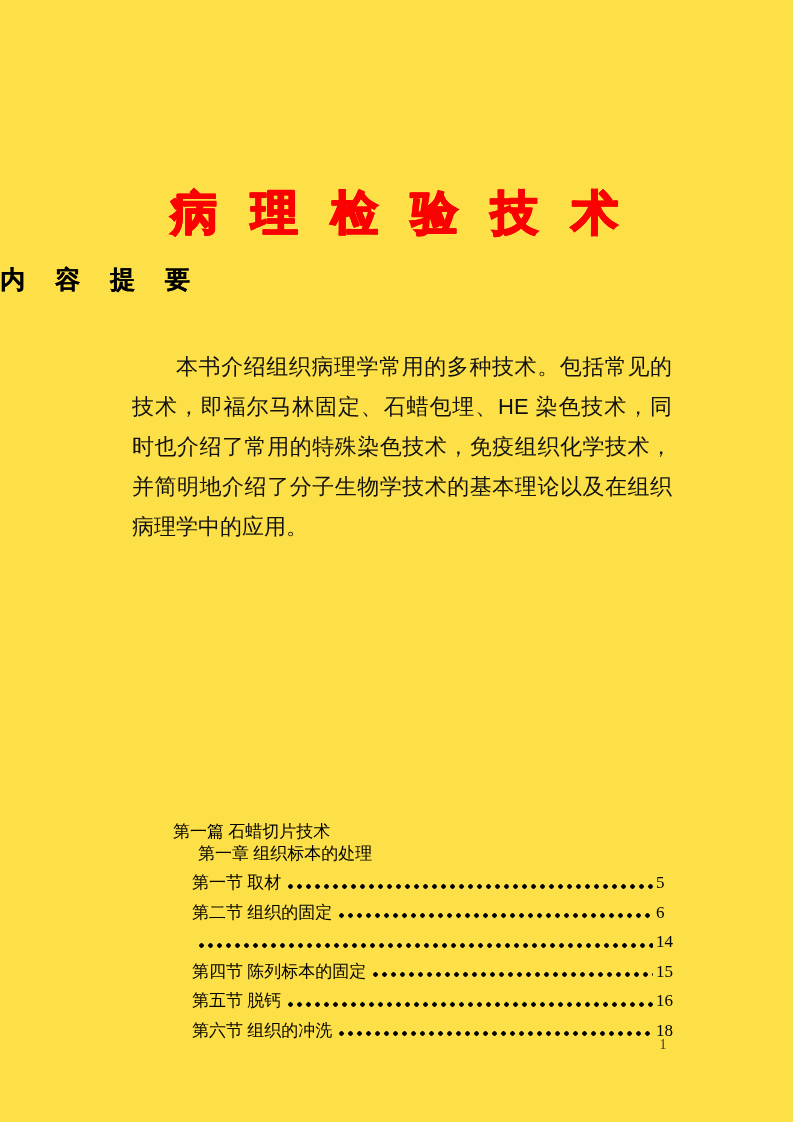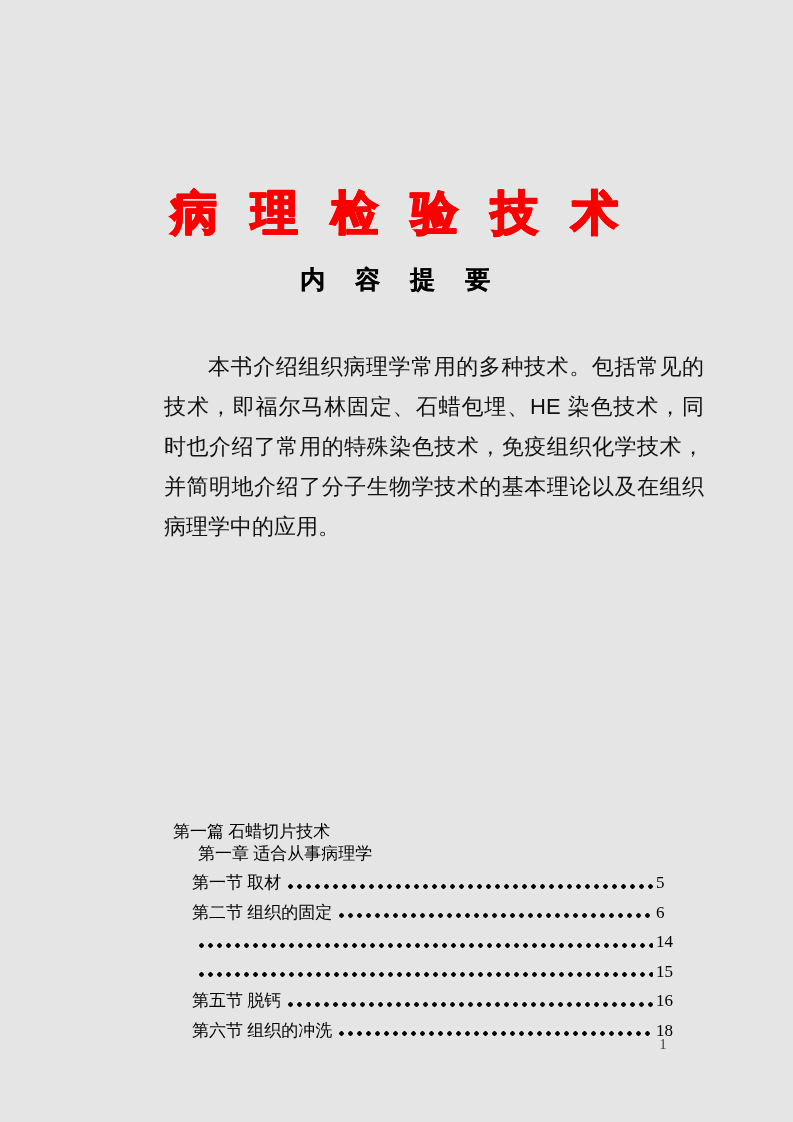--- a/index.html
+++ b/index.html
@@ -4,21 +4,21 @@
 <style>
   html, body {
     margin: 0;
     padding: 0;
     background: #ffffff;
   }
   .page {
     position: relative;
     width: 793px;
     height: 1122px;
-    background: #e5e5e5;
+    background: #fde047;
     overflow: hidden;
     font-family: "Liberation Sans", sans-serif;
     color: #111111;
   }
   .book-title {
     position: absolute;
     top: 183px;
     left: 0;
     width: 100%;
     text-align: center;
@@ -30,34 +30,34 @@
     word-spacing: 12px;
     -webkit-text-stroke: 1.6px #fa0000;
     text-shadow: 1px 0 0 #fa0000, -1px 0 0 #fa0000, 0 1px 0 #fa0000, 0 -1px 0 #fa0000;
     white-space: nowrap;
   }
   .subtitle {
     position: absolute;
     top: 263px;
     left: 0;
     width: 100%;
-    text-align: center;
+    text-align: left;
     color: #000000;
     font-size: 25px;
     line-height: 32px;
     font-weight: bold;
     letter-spacing: 3px;
     word-spacing: 17px;
     text-shadow: 0.5px 0 0 #000;
     white-space: nowrap;
   }
   .summary {
     position: absolute;
     top: 347px;
-    left: 164px;
+    left: 132px;
     width: 540px;
     font-size: 22px;
     line-height: 40px;
     text-align: justify;
     word-break: break-all;
   }
   .summary p {
     margin: 0;
   }
   .summary p.para-1 { text-indent: 44px; }
@@ -124,21 +124,21 @@
   </div>
 
   <div class="toc">
 
     <div class="toc-row lvl-part no-dots">
       <span class="toc-label">第一篇 石蜡切片技术</span>
 
     </div>
 
     <div class="toc-row lvl-chapter no-dots">
-      <span class="toc-label">第一章 适合从事病理学</span>
+      <span class="toc-label">第一章 组织标本的处理</span>
 
     </div>
 
     <div class="toc-row lvl-section">
       <span class="toc-label">第一节 取材</span>
       <span class="toc-dots"></span>
       <span class="toc-pagenum">5</span>
     </div>
 
     <div class="toc-row lvl-section">
@@ -146,20 +146,21 @@
       <span class="toc-dots"></span>
       <span class="toc-pagenum">6</span>
     </div>
 
     <div class="toc-row lvl-section">
       <span class="toc-dots"></span>
       <span class="toc-pagenum">14</span>
     </div>
 
     <div class="toc-row lvl-section">
+      <span class="toc-label">第四节 陈列标本的固定</span>
       <span class="toc-dots"></span>
       <span class="toc-pagenum">15</span>
     </div>
 
     <div class="toc-row lvl-section">
       <span class="toc-label">第五节 脱钙</span>
       <span class="toc-dots"></span>
       <span class="toc-pagenum">16</span>
     </div>
 

